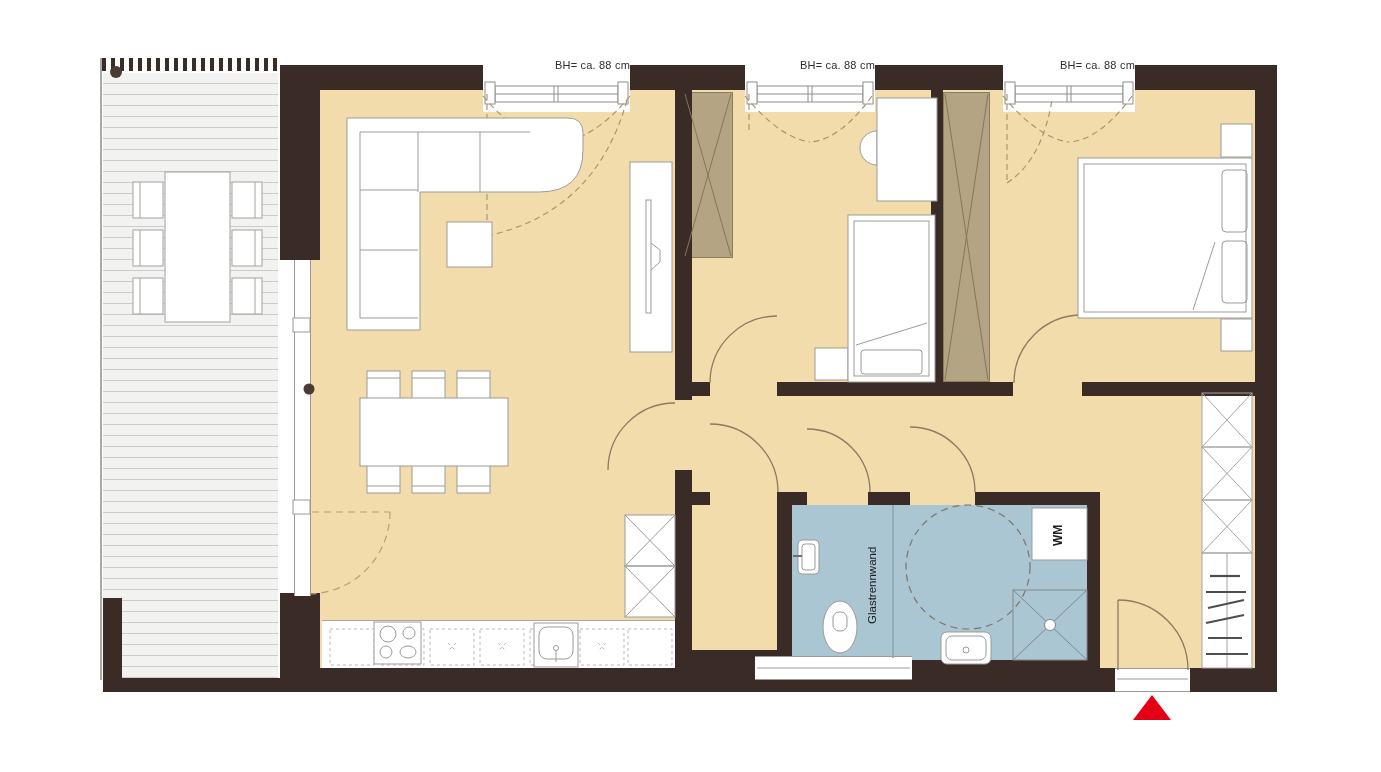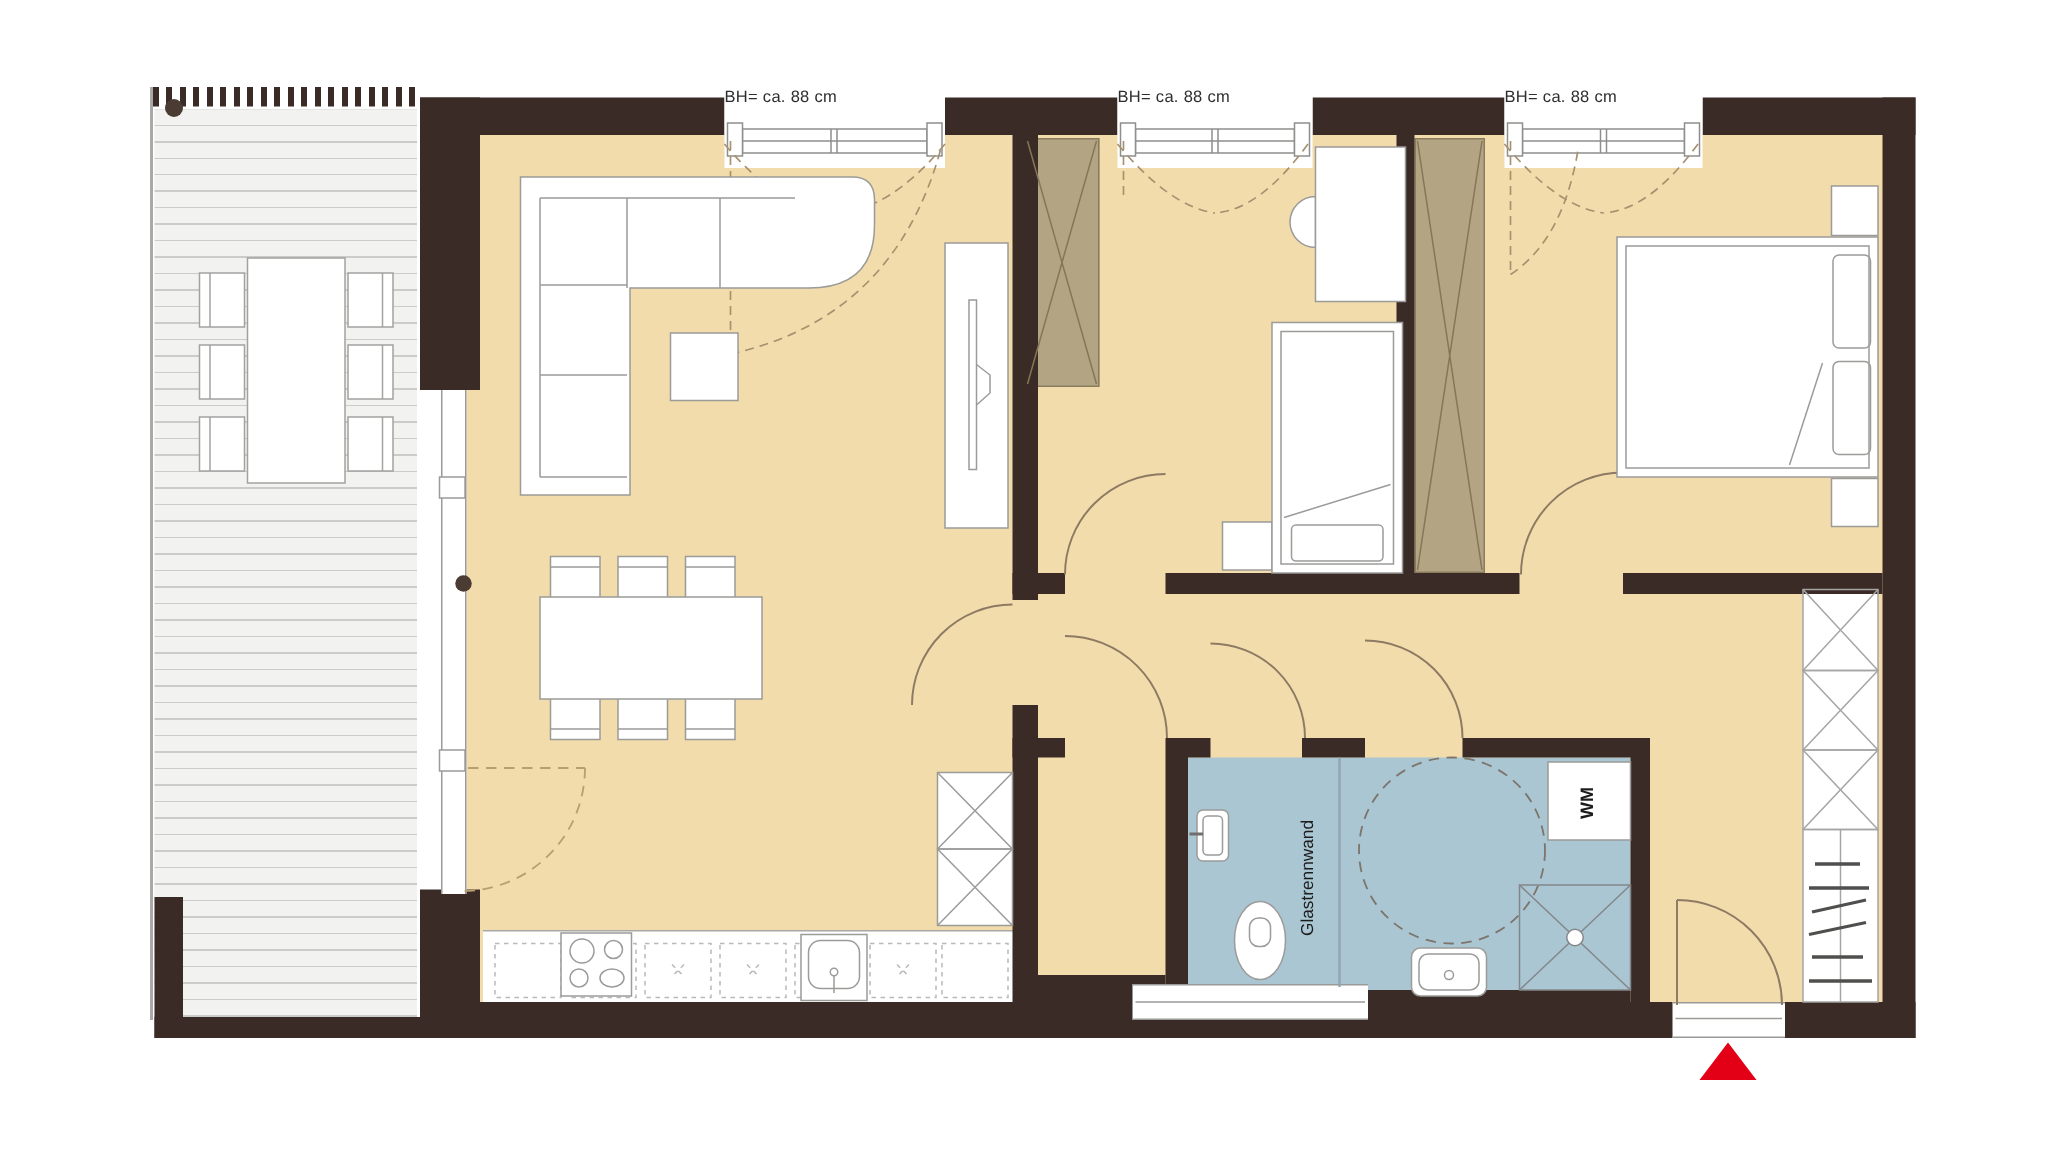--- a/index.html
+++ b/index.html
@@ -3,21 +3,21 @@
 <meta charset="utf-8">
 <style>
   html,body{margin:0;padding:0;background:#fff;font-family:"Liberation Sans",sans-serif;}
   #plan{position:relative;width:1381px;height:772px;background:#fff;overflow:hidden;}
   .wall{position:absolute;background:#3a2b26;}
   .floor{position:absolute;background:#f2dcab;}
   .bathfloor{position:absolute;background:#a9c6d2;}
   .ward{position:absolute;background:#b3a584;border:1px solid #8a7c5e;box-sizing:border-box;}
   .whitebox{position:absolute;background:#fff;}
   .winbox{position:absolute;background:#fff;}
-  .winlabel{position:absolute;font-size:11px;color:#2e2e2e;text-align:left;letter-spacing:.2px;}
+  .winlabel{position:absolute;font-size:11px;color:#2e2e2e;text-align:right;letter-spacing:.2px;}
   .vtext{position:absolute;writing-mode:vertical-rl;transform:rotate(180deg);font-size:11.5px;color:#1c1c1c;text-align:center;}
   .deck{position:absolute;background:repeating-linear-gradient(180deg,#f2f2f0 0px,#f2f2f0 10px,#cbcbc9 10px,#cbcbc9 11px);}
   .comb{position:absolute;background:repeating-linear-gradient(90deg,#3a2b26 0px,#3a2b26 4px,rgba(0,0,0,0) 4px,rgba(0,0,0,0) 9px);}
   .edge{position:absolute;background:#a9a9a7;}
   .counter{position:absolute;background:#fff;border-top:1px solid #a8a8a6;box-sizing:border-box;}
   .gapbox{position:absolute;background:#fff;border-top:1px solid #9a9a98;border-bottom:1px solid #9a9a98;box-sizing:border-box;}
   .glass{position:absolute;background:#fff;border-left:1px solid #9a9a98;border-right:1px solid #9a9a98;box-sizing:border-box;}
   .tri{position:absolute;width:0;height:0;border-left:19px solid transparent;border-right:19px solid transparent;border-bottom:25px solid #e30016;}
   svg{position:absolute;left:0;top:0;pointer-events:none;}
 </style>

